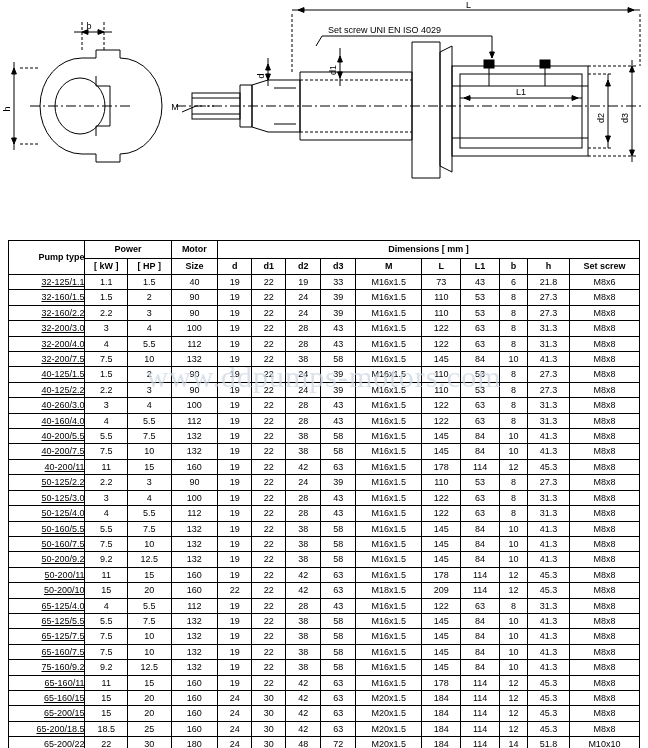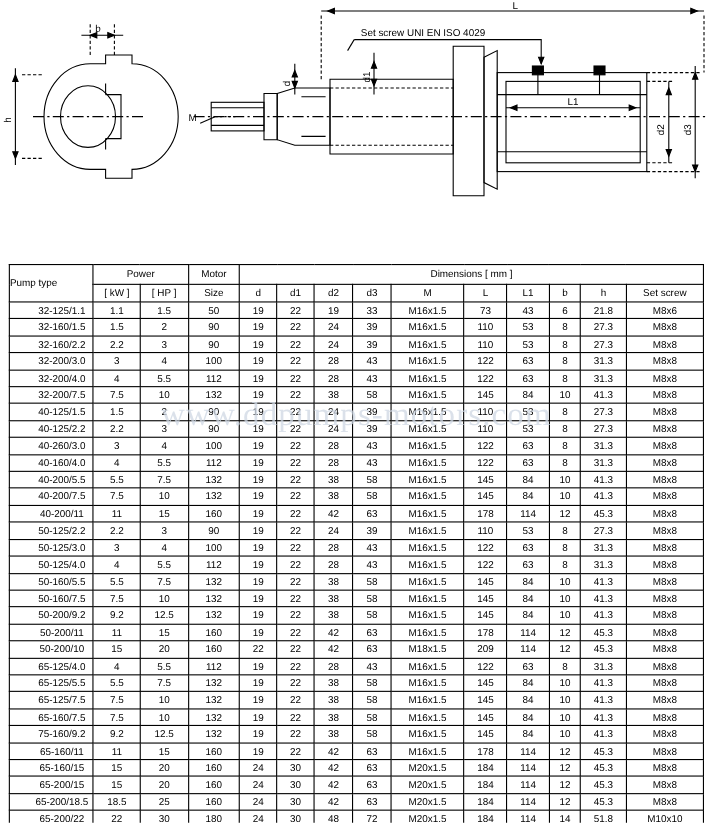--- a/index.html
+++ b/index.html
@@ -6,23 +6,23 @@
   body{width:648px;height:748px;font-family:"Liberation Sans",sans-serif;color:#000;position:relative;overflow:hidden;}
 
   
   #drawing{position:absolute;left:0;top:0;width:648px;height:228px;}
   #drawing svg{display:block;}
 
   
   #table-wrap{position:absolute;left:8px;top:240px;width:632px;}
   table{border-collapse:collapse;width:632px;font-size:9px;}
   th,td{border:1px solid #000;text-align:center;padding:0;height:14.4px;line-height:14.4px;white-space:nowrap;}
-  th{font-weight:normal;font-size:9px;}
-  td.pt{text-align:center;padding-left:19px;}
-  th.pt{text-align:left;}
+  th{font-weight:bold;font-size:9px;}
+  td.pt{text-align:right;padding-left:19px;text-decoration:underline;}
+  th.pt{text-align:right;}
   .hdr-top th{height:17px;line-height:17px;}
   .hdr-bot th{height:15px;line-height:15px;}
 
   
   col.c-pt{width:72px;}
   col.c-kw{width:40px;}
   col.c-hp{width:41px;}
   col.c-ms{width:44px;}
   col.c-d{width:32px;}
   col.c-d1{width:32px;}
@@ -191,21 +191,21 @@
         <th>b</th>
         <th>h</th>
         <th>Set screw</th>
       </tr>
     </thead>
     <tbody id="table-body">
         <tr>
           <td class="pt">32-125/1.1</td>
           <td>1.1</td>
           <td>1.5</td>
-          <td>50</td>
+          <td>40</td>
           <td>19</td>
           <td>22</td>
           <td>19</td>
           <td>33</td>
           <td>M16x1.5</td>
           <td>73</td>
           <td>43</td>
           <td>6</td>
           <td>21.8</td>
           <td>M8x6</td>

